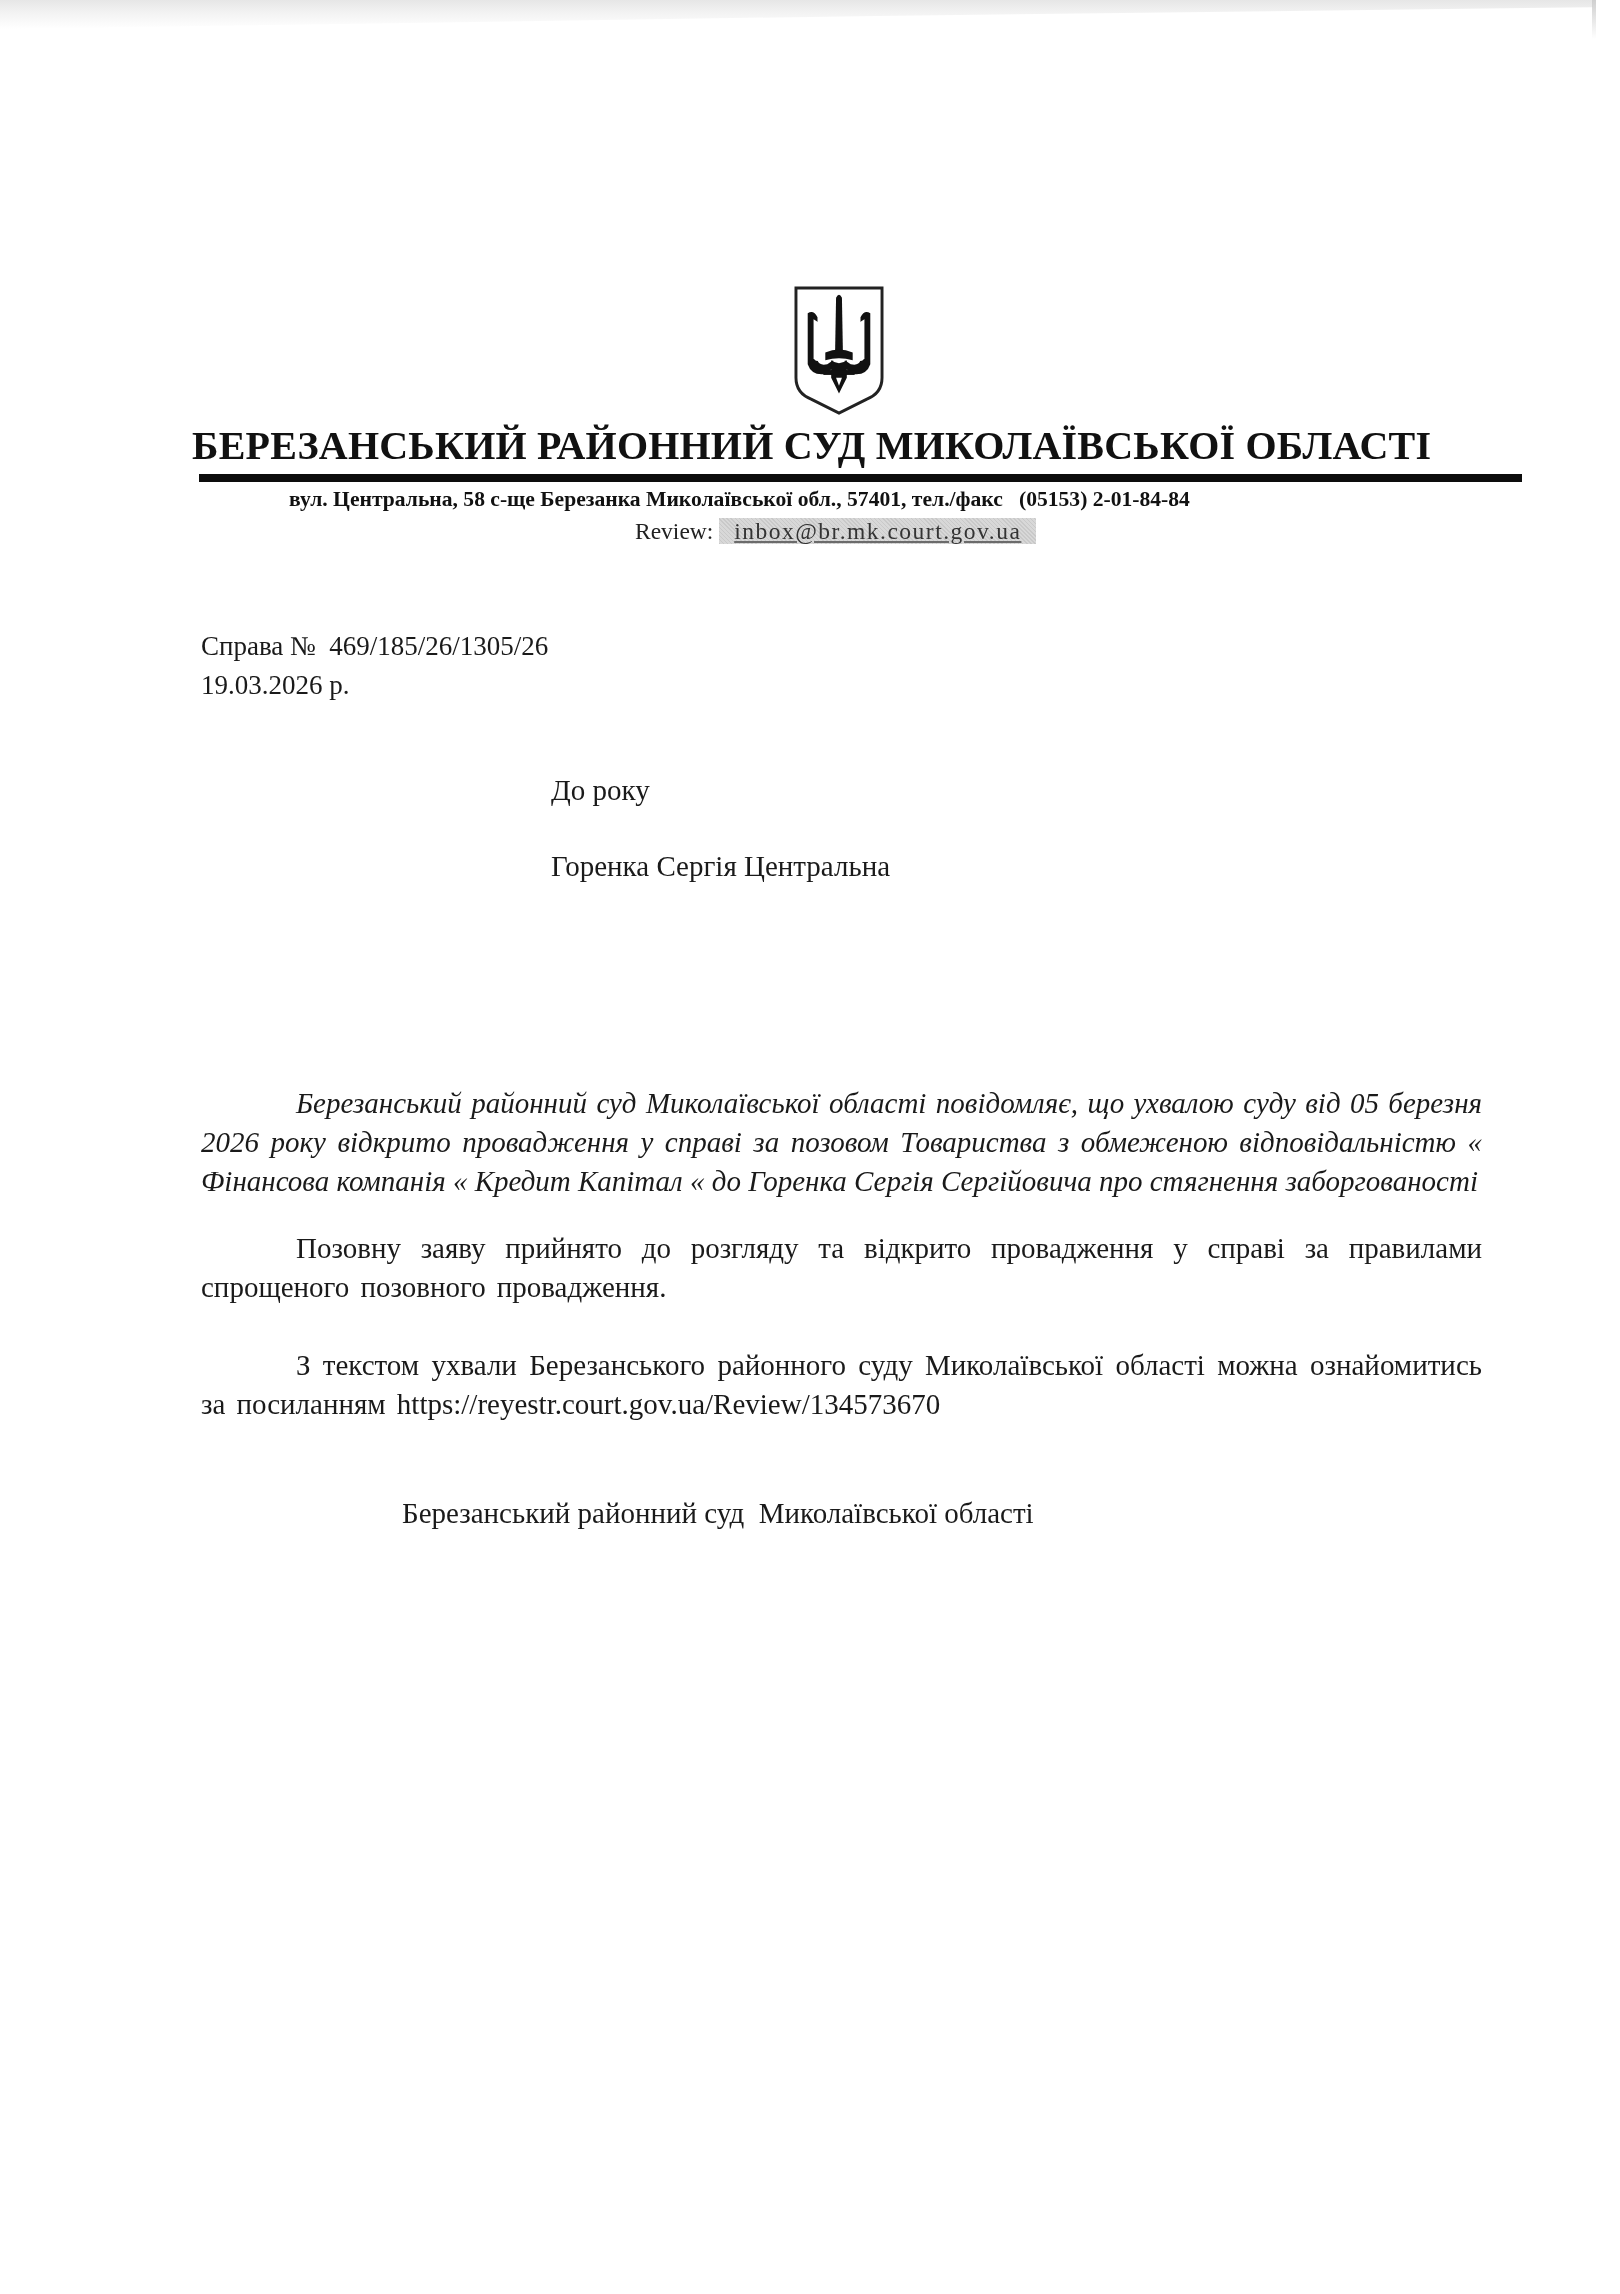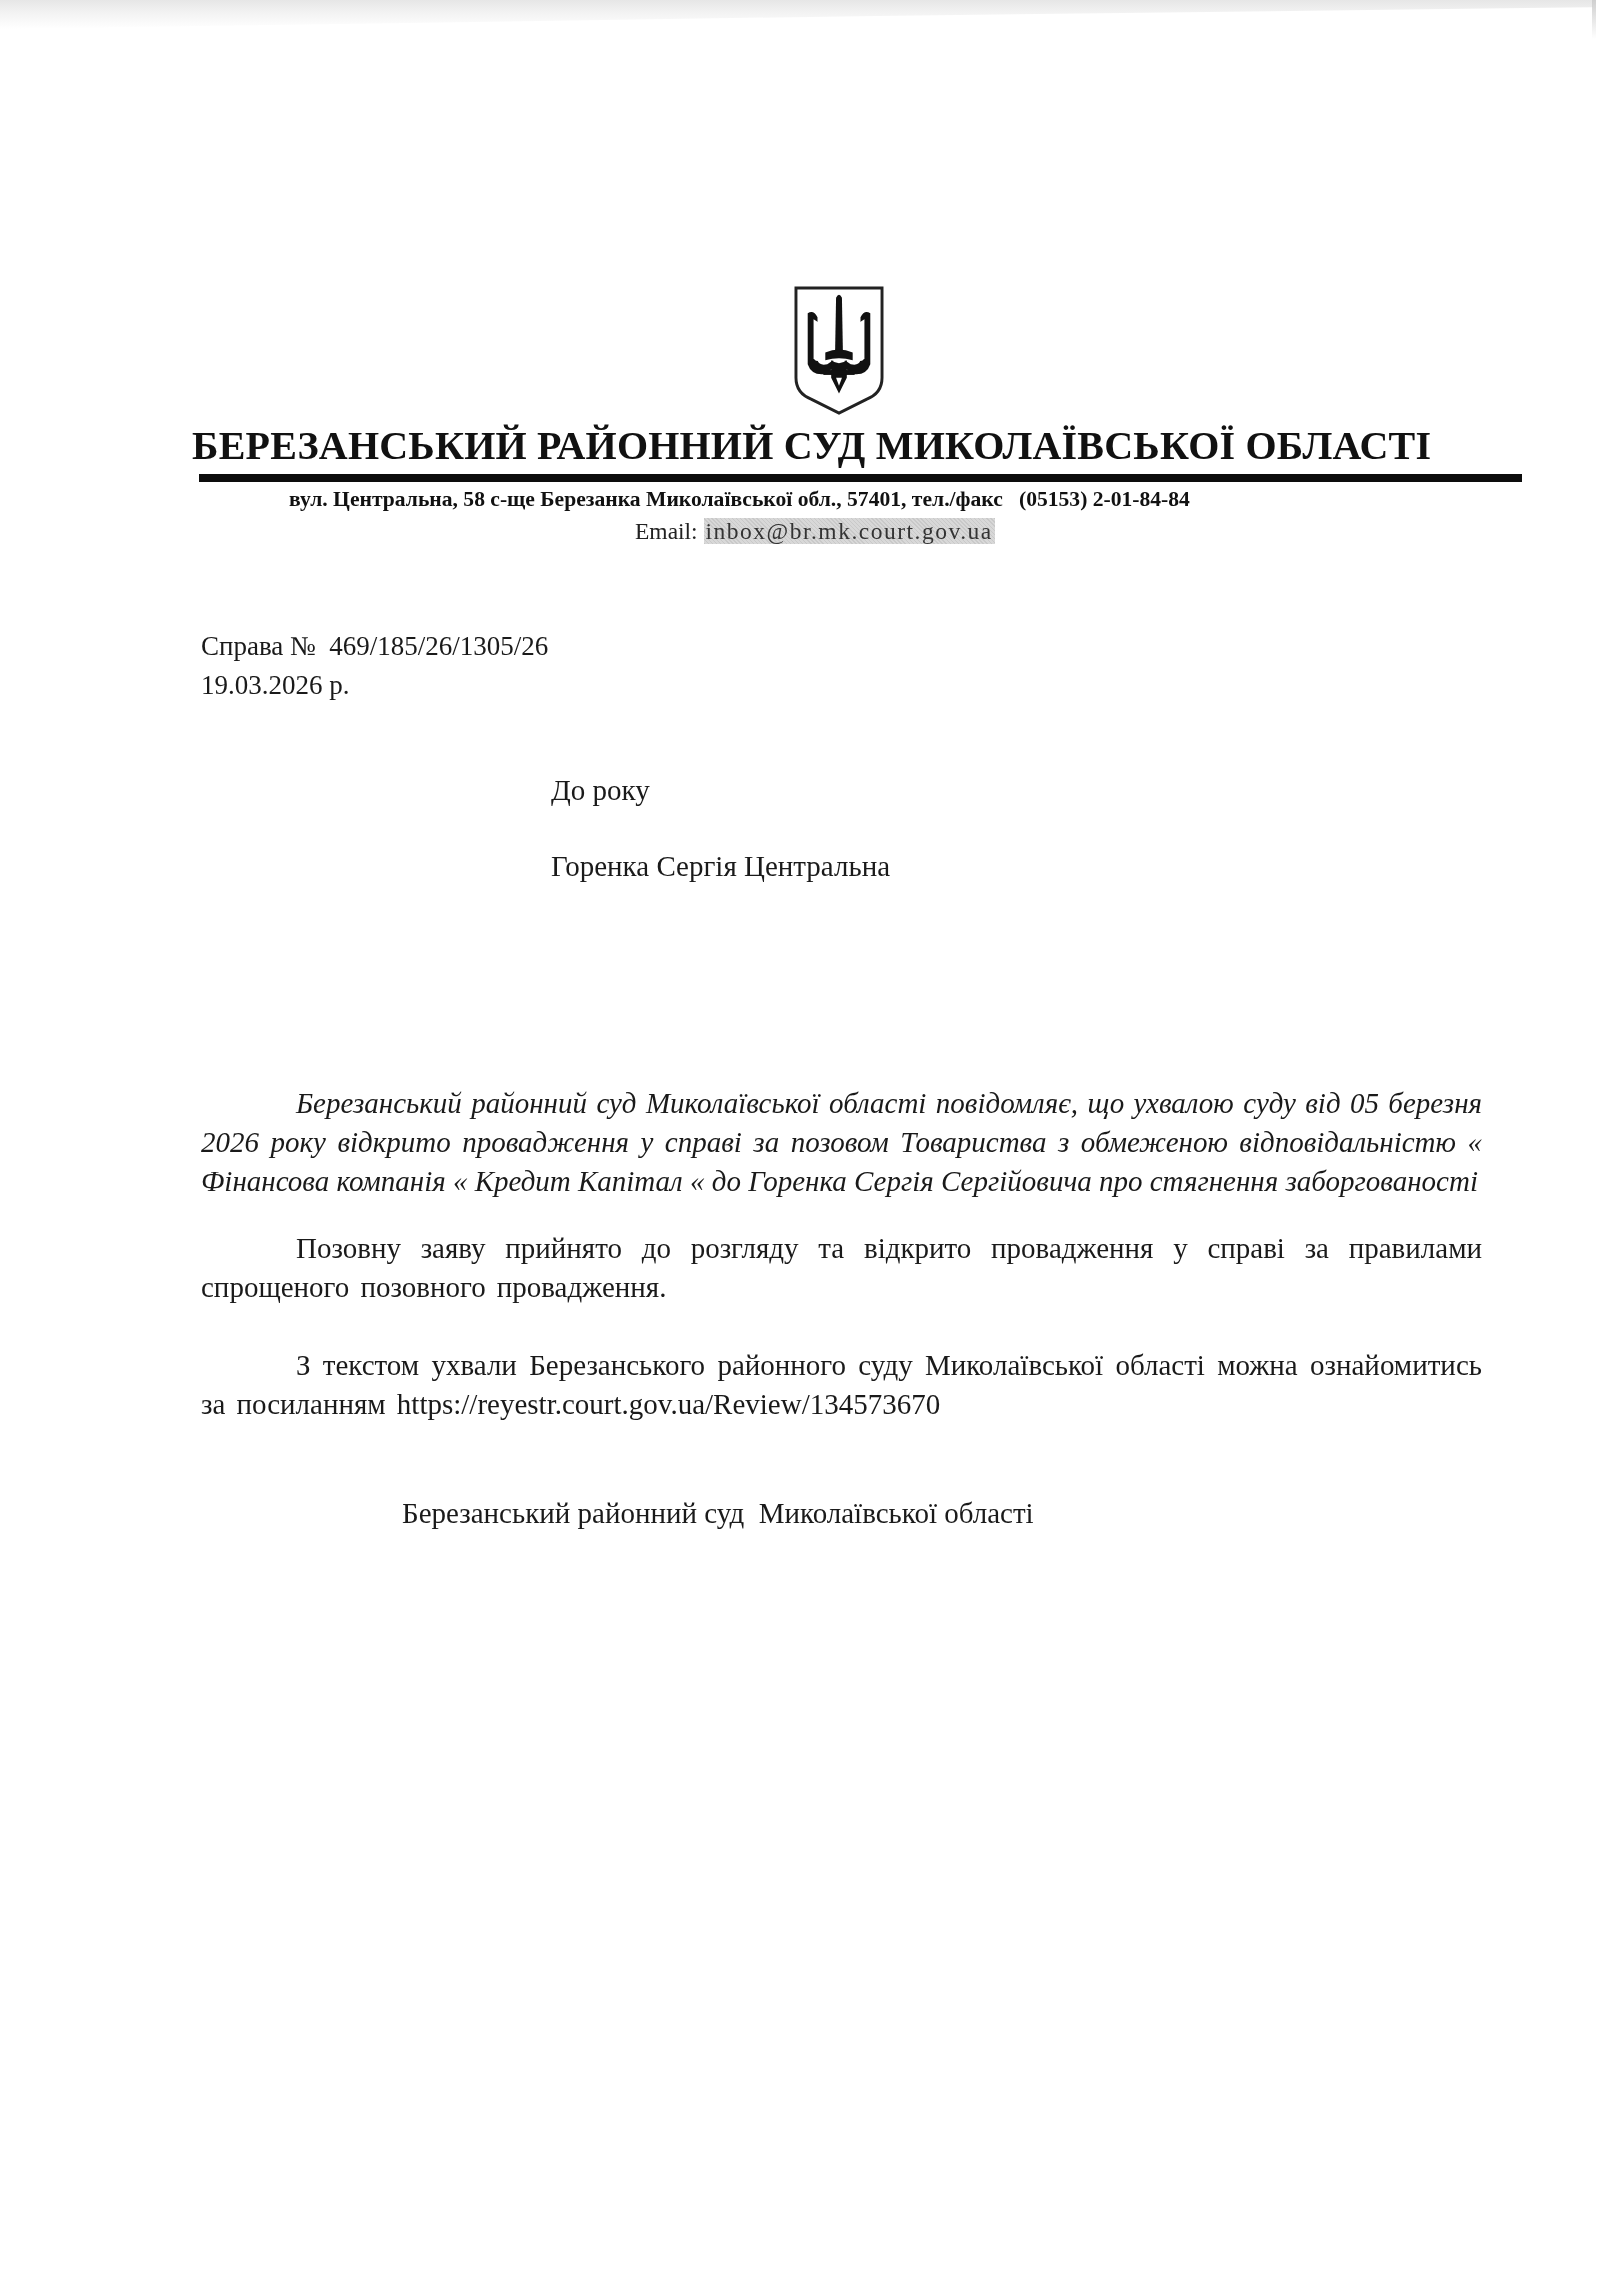--- a/index.html
+++ b/index.html
@@ -69,23 +69,24 @@
     .email-line {
       position: absolute;
       left: 635px; top: 516px;
       font-size: 23.5px;
       line-height: 31px;
       white-space: nowrap;
       color: #222;
     }
     .email-link {
       background: repeating-linear-gradient(45deg, #c9c9c9 0 1px, #d8d8d8 1px 2.9px);
+      text-decoration: underline;
       text-decoration-color: #6b6b6b;
       letter-spacing: 1.5px;
-      padding: 0 2px;
+      padding: 0 15px;
       color: #333;
     }
     .case-block {
       position: absolute;
       left: 201px; top: 627px;
       font-size: 27px;
       line-height: 39px;
       white-space: pre;
     }
     .addressee {
@@ -144,21 +145,21 @@
       <path d="M42 78 Q50 84 58 78 L58 96 Q54 104 50 112 Q46 104 42 96 Z"></path>
       <rect x="34" y="88" width="32" height="5"></rect>
     </g>
     <path d="M47 96 L50 104 L53 96 Z" fill="#fff"></path>
   </svg>
 
   <div class="court-title">БЕРЕЗАНСЬКИЙ РАЙОННИЙ СУД МИКОЛАЇВСЬКОЇ ОБЛАСТІ</div>
   <div class="header-rule"></div>
   <div class="address-line">вул. Центральна, 58 с-ще Березанка Миколаївської обл., 57401, тел./факс   (05153) 2-01-84-84</div>
   <div class="email-line">
-    <span>Email: </span><span class="email-link">inbox@br.mk.court.gov.ua</span>
+    <span>Review: </span><span class="email-link">inbox@br.mk.court.gov.ua</span>
   </div>
 
   <div class="case-block"><span>Справа №  </span><span>469/185/26/1305/26</span>
 <span>19.03.2026 р.</span></div>
 
   <div class="addressee attention-label">До року</div>
   <div class="addressee addressee-name">Горенка Сергія Центральна</div>
 
   <p class="body-text para-1" style="margin:0"><span class="indent"></span><span>Березанський районний суд Миколаївської області повідомляє, що ухвалою суду від 05 березня 2026 року відкрито провадження у справі за позовом  Товариства з обмеженою відповідальністю «  Фінансова компанія « Кредит Капітал « до Горенка Сергія Сергійовича про стягнення заборгованості</span></p>
   <p class="body-text para-2" style="margin:0"><span class="indent"></span><span>Позовну заяву прийнято до розгляду та відкрито провадження у справі за правилами спрощеного позовного провадження.</span></p>

